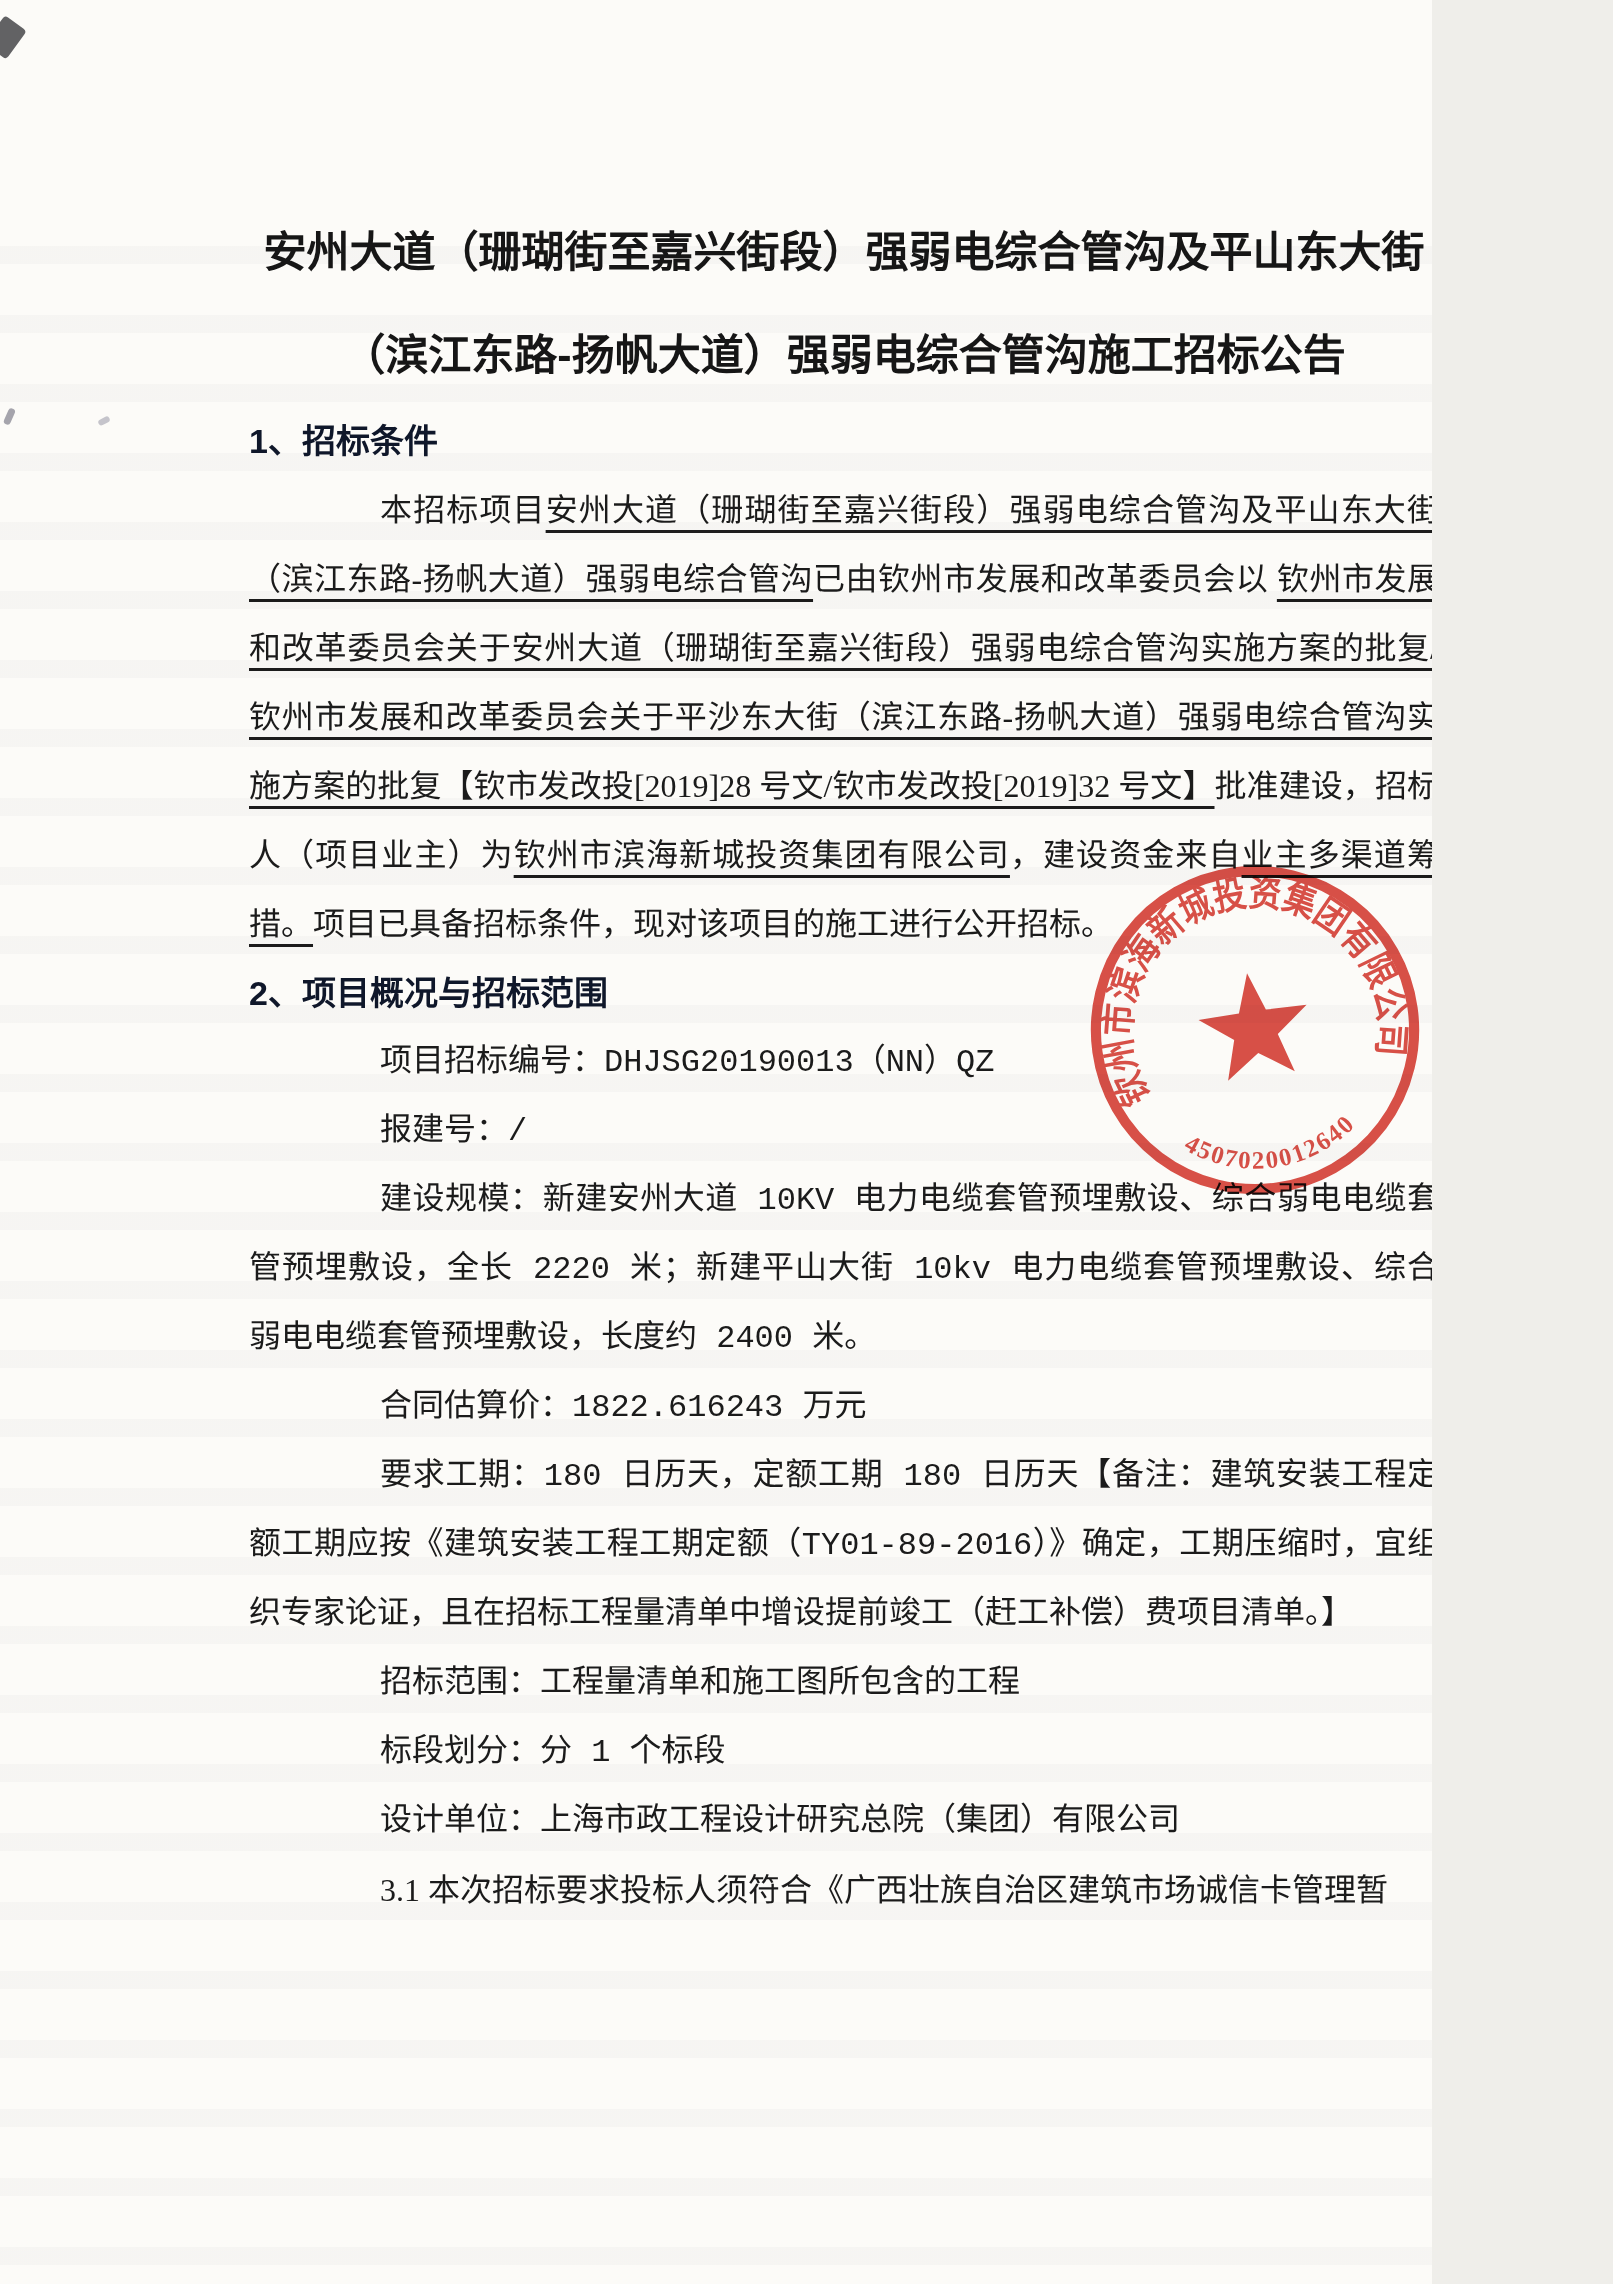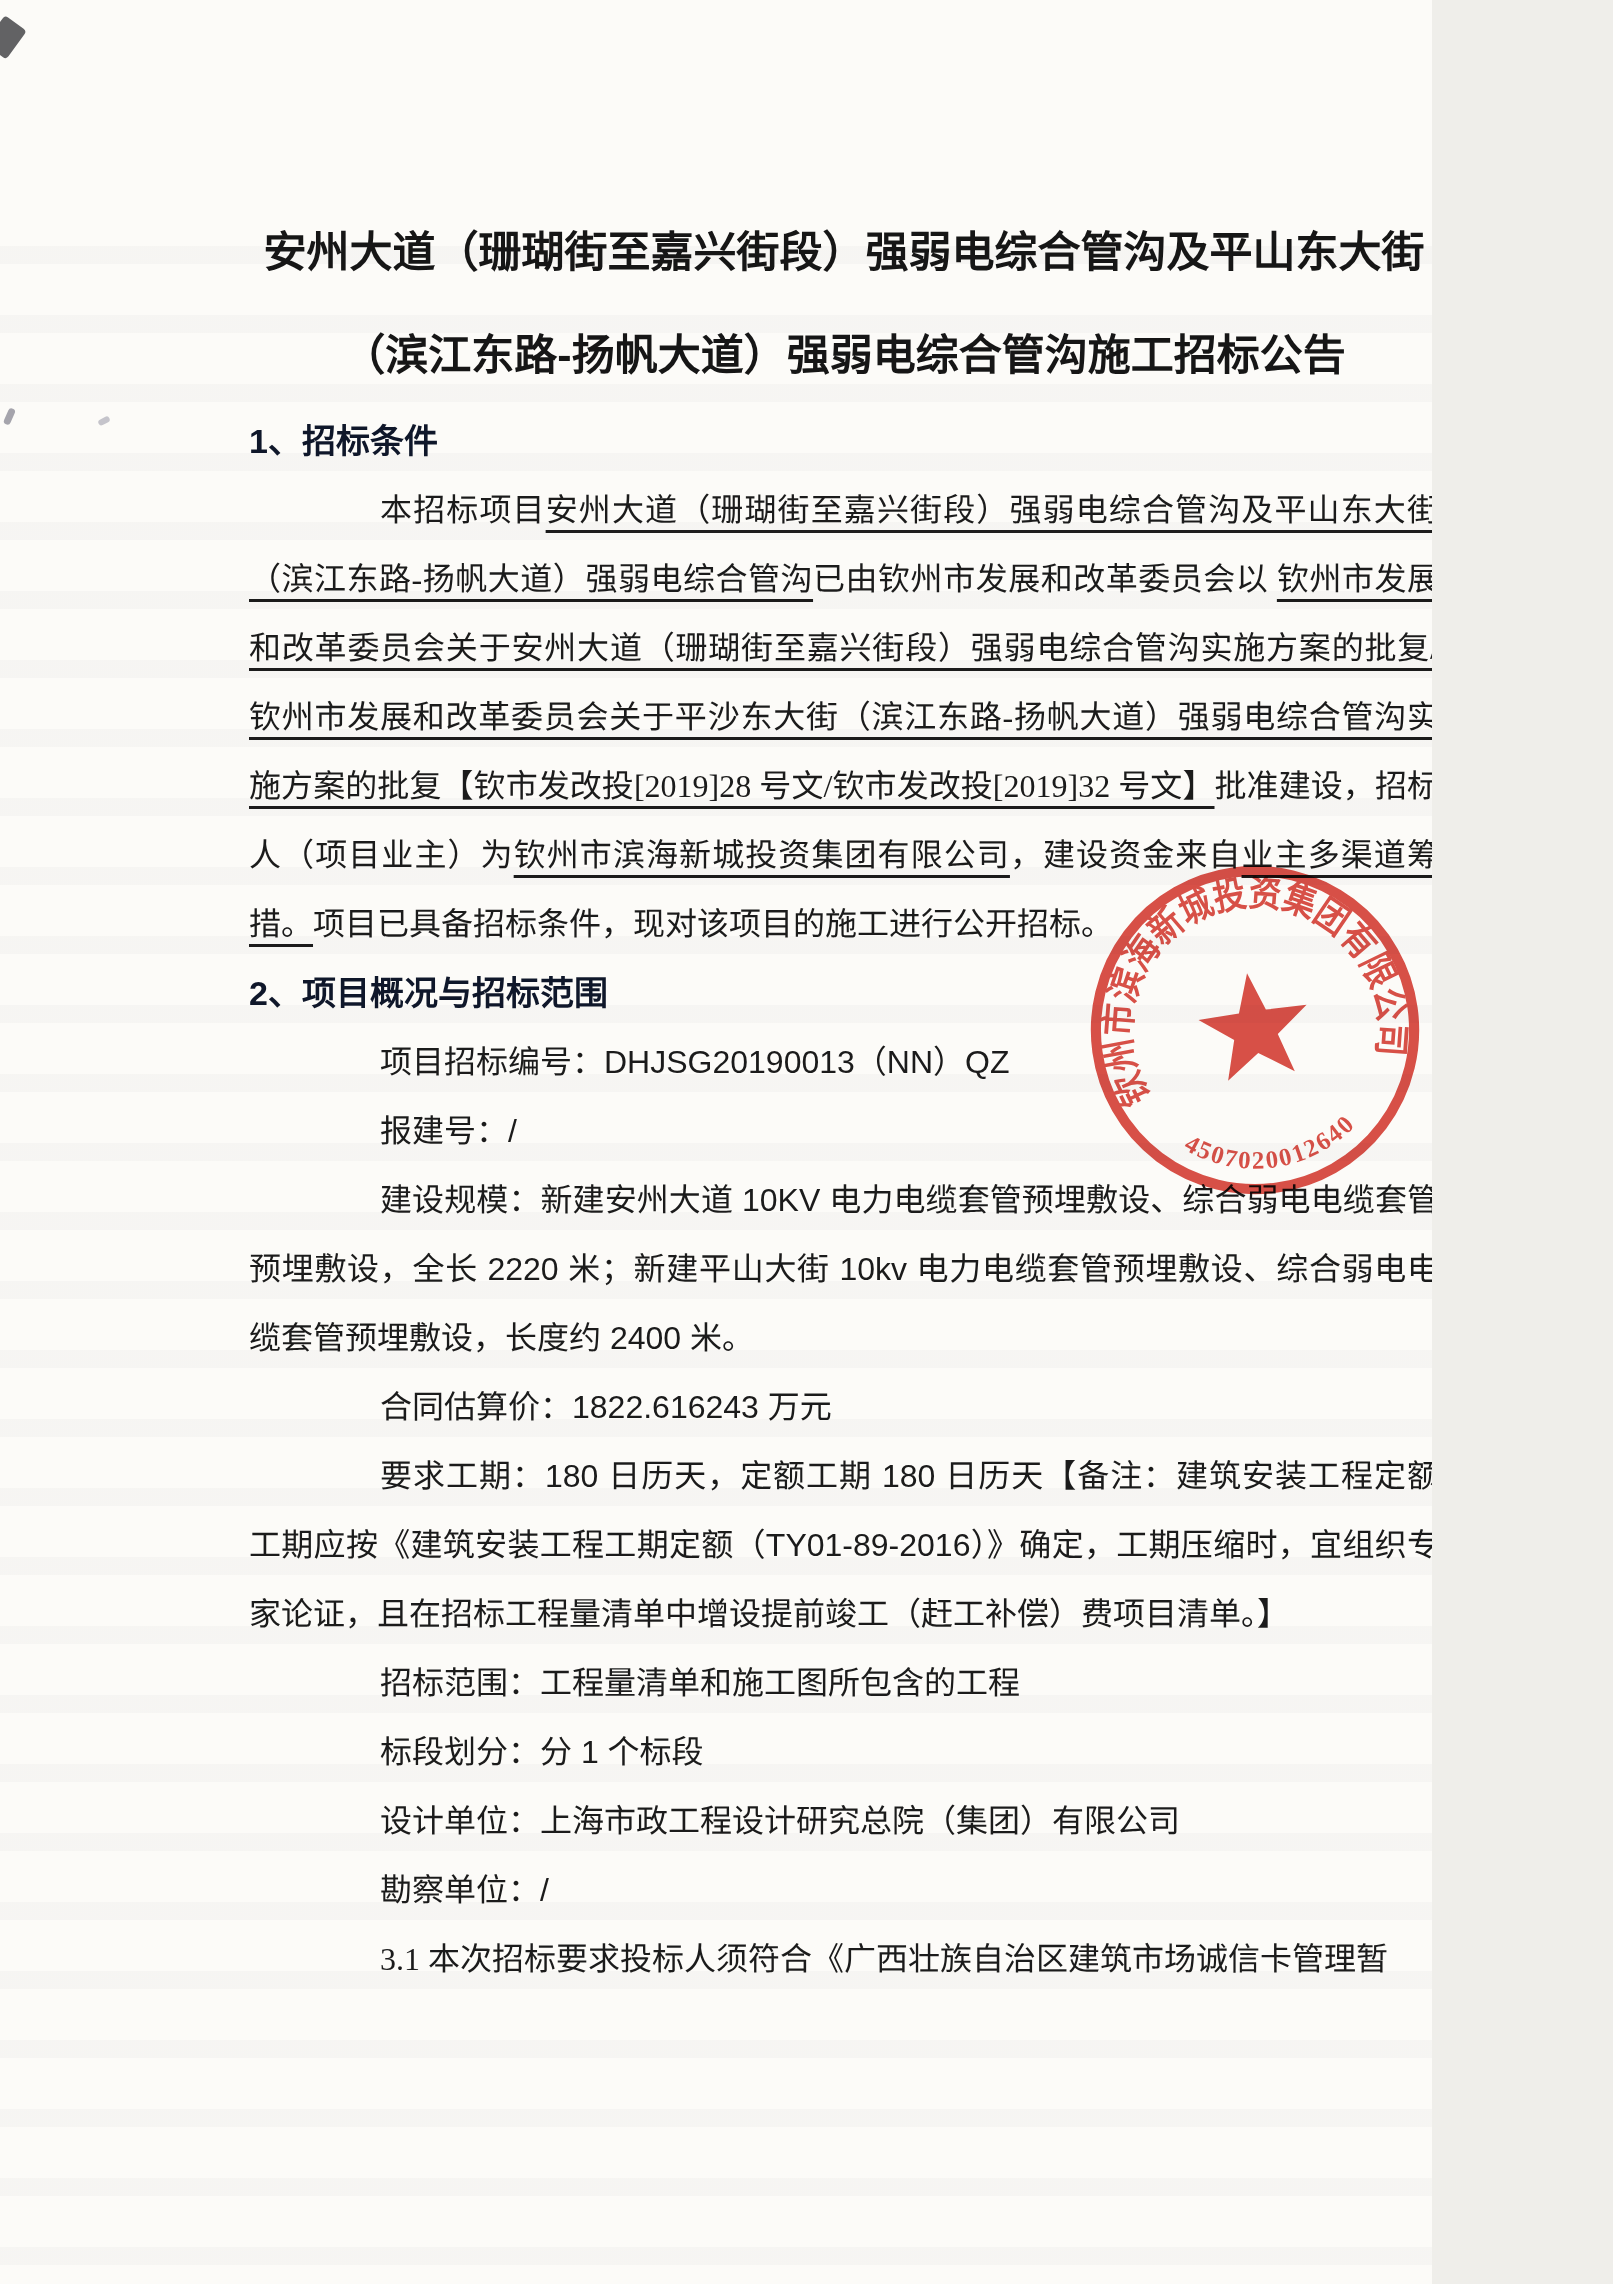--- a/index.html
+++ b/index.html
@@ -41,21 +41,21 @@
     color:#0f172a;
   }
 
   .para {
     font:400 32px/69px "Liberation Serif","DejaVu Serif",serif;
     text-align:justify;
     text-indent:131px;
     color:#1b1b1b;
   }
   .para.detail {
-    font-family:Liberation Sans, sans-serif;
+    font-family:Liberation Mono, monospace;
   }
 
   .para u {
     text-decoration-line:underline;
     text-decoration-thickness:2.5px;
     text-underline-offset:8.8px;
   }
 
   
   .stamp-wrap {
@@ -110,21 +110,20 @@
 
     <div>
         <p class="para detail">项目招标编号：DHJSG20190013（NN）QZ</p>
         <p class="para detail">报建号：/</p>
         <p class="para detail">建设规模：新建安州大道 10KV 电力电缆套管预埋敷设、综合弱电电缆套管预埋敷设，全长 2220 米；新建平山大街 10kv 电力电缆套管预埋敷设、综合弱电电缆套管预埋敷设，长度约 2400 米。</p>
         <p class="para detail">合同估算价：1822.616243 万元</p>
         <p class="para detail">要求工期：180 日历天，定额工期 180 日历天【备注：建筑安装工程定额工期应按《建筑安装工程工期定额（TY01-89-2016）》确定，工期压缩时，宜组织专家论证，且在招标工程量清单中增设提前竣工（赶工补偿）费项目清单。】</p>
         <p class="para detail">招标范围：工程量清单和施工图所包含的工程</p>
         <p class="para detail">标段划分：分 1 个标段</p>
         <p class="para detail">设计单位：上海市政工程设计研究总院（集团）有限公司</p>
-        <p class="para detail">勘察单位：/</p>
       </div>
 
 
     <p class="para">3.1 本次招标要求投标人须符合《广西壮族自治区建筑市场诚信卡管理暂</p>
 
   </main>
 
   <div class="stamp-wrap">
     <svg viewBox="0 0 400 400">
       <defs>

